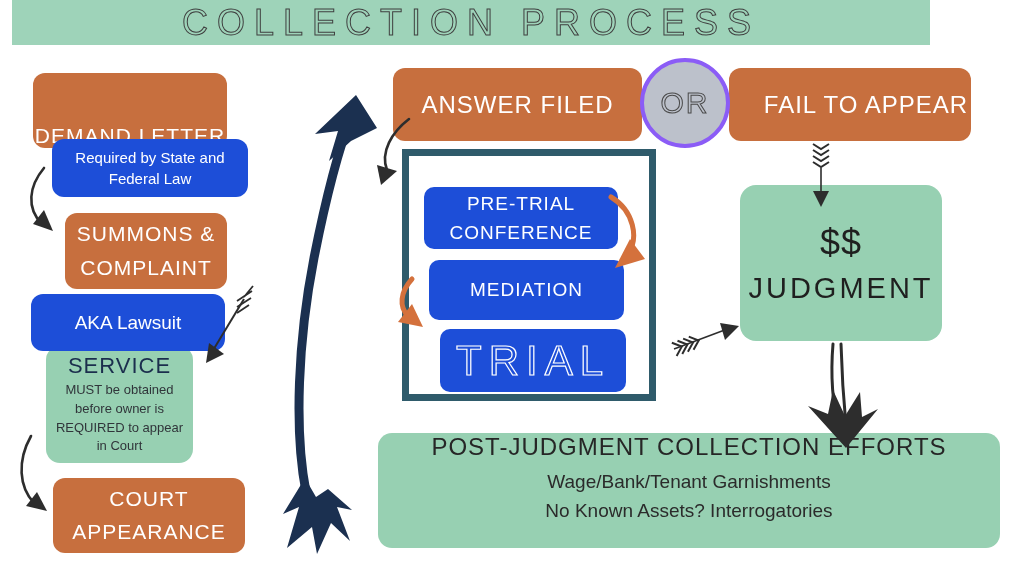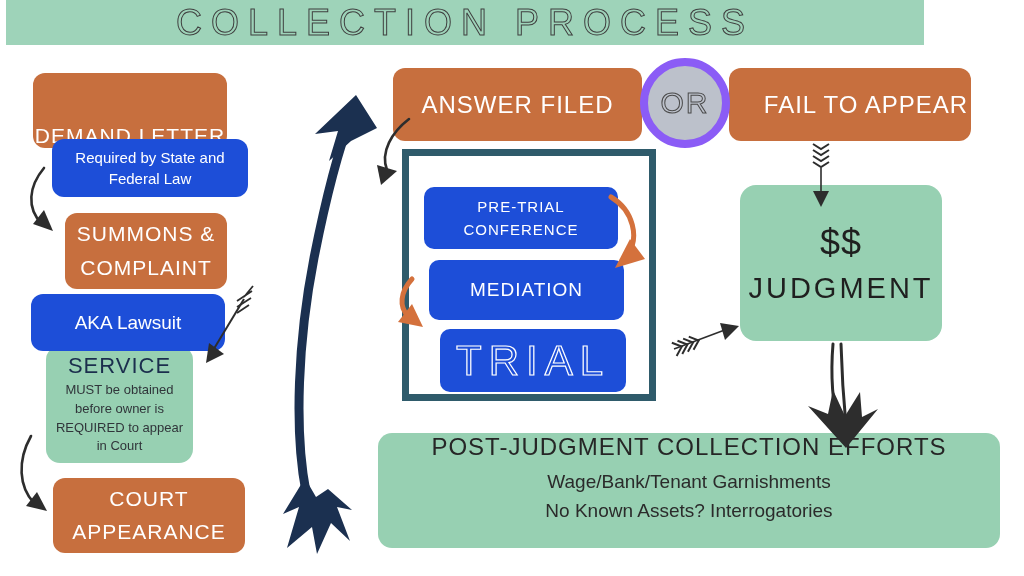--- a/index.html
+++ b/index.html
@@ -1,20 +1,20 @@
 <!DOCTYPE html>
 <html><head>
 <meta charset="utf-8">
 <style>
   html,body{margin:0;padding:0;background:#fff;}
   #stage{position:relative;width:1024px;height:576px;overflow:hidden;background:#fff;
          font-family:"Liberation Sans","DejaVu Sans",sans-serif;}
 
   
-  .banner{position:absolute;left:6px;top:0;width:918px;height:45px;background:#9ed3b9;
+  .banner{position:absolute;left:12px;top:0;width:918px;height:45px;background:#9ed3b9;
           display:flex;align-items:center;justify-content:center;}
   .banner-title{font-size:36px;letter-spacing:9px;font-weight:300;color:#3f3f3f;
                 -webkit-text-fill-color:transparent;-webkit-text-stroke:1px #3f3f3f;
                 white-space:nowrap;}
 
   
   .box{position:absolute;display:flex;flex-direction:column;align-items:center;
        justify-content:center;text-align:center;box-sizing:border-box;}
   .orange{background:#c76f3e;color:#fff;border-radius:12px;}
   .navy{background:#1d4ed8;color:#fff;border-radius:12px;margin-top:17px;}
@@ -29,26 +29,26 @@
   .aka{left:31px;top:277px;width:194px;height:57px;font-size:19px;z-index:2;}
   .service{left:46px;top:346px;width:147px;height:117px;padding:8px 8px;z-index:1;}
   .service-title{font-size:22px;color:#1b2e4d;letter-spacing:1px;margin-bottom:2px;text-align:center;}
   .service-note{font-size:13px;color:#30353a;line-height:1.45;}
   .court{left:53px;top:478px;width:192px;height:75px;font-size:21px;line-height:1.55;
           letter-spacing:1px;padding:2px 10px;}
 
   .answer{left:393px;top:68px;width:249px;height:73px;font-size:24px;letter-spacing:1px;z-index:2;}
   .fail{left:729px;top:68px;width:242px;height:73px;font-size:24px;letter-spacing:1px;z-index:2;padding-left:32px;}
   .or-circle{left:640px;top:58px;width:90px;height:90px;border-radius:50%;background:#bcc1cb;
-          border:8px solid #8b5cf6;z-index:3;font-size:30px;letter-spacing:2px;color:#4a4a4a;
+          border:4px solid #8b5cf6;z-index:3;font-size:30px;letter-spacing:2px;color:#4a4a4a;
           -webkit-text-fill-color:transparent;-webkit-text-stroke:1px #4a4a4a;}
 
   .trial-frame{position:absolute;left:402px;top:149px;width:254px;height:252px;
           border:7px solid #2f5b6b;background:#fff;box-sizing:border-box;z-index:1;}
-  .pretrial{left:424px;top:170px;width:194px;height:62px;font-size:15px;line-height:1.55;
+  .pretrial{left:424px;top:170px;width:194px;height:62px;font-size:19px;line-height:1.55;
           border-radius:10px;z-index:2;letter-spacing:1px;}
   .mediation{left:429px;top:243px;width:195px;height:60px;font-size:19px;border-radius:10px;
           z-index:2;letter-spacing:1px;}
   .trial{left:440px;top:312px;width:186px;height:63px;border-radius:10px;z-index:2;}
   .trial-word{font-size:42px;font-weight:300;letter-spacing:7px;color:#ffffff;
           -webkit-text-fill-color:transparent;-webkit-text-stroke:1.2px #ffffff;}
 
   .judgment{left:740px;top:185px;width:202px;height:156px;border-radius:16px;z-index:1;}
   .judgment-money{font-size:36px;color:#1f1f1f;letter-spacing:1px;margin-bottom:8px;}
   .judgment-word{font-size:29px;color:#1f1f1f;letter-spacing:3px;}

